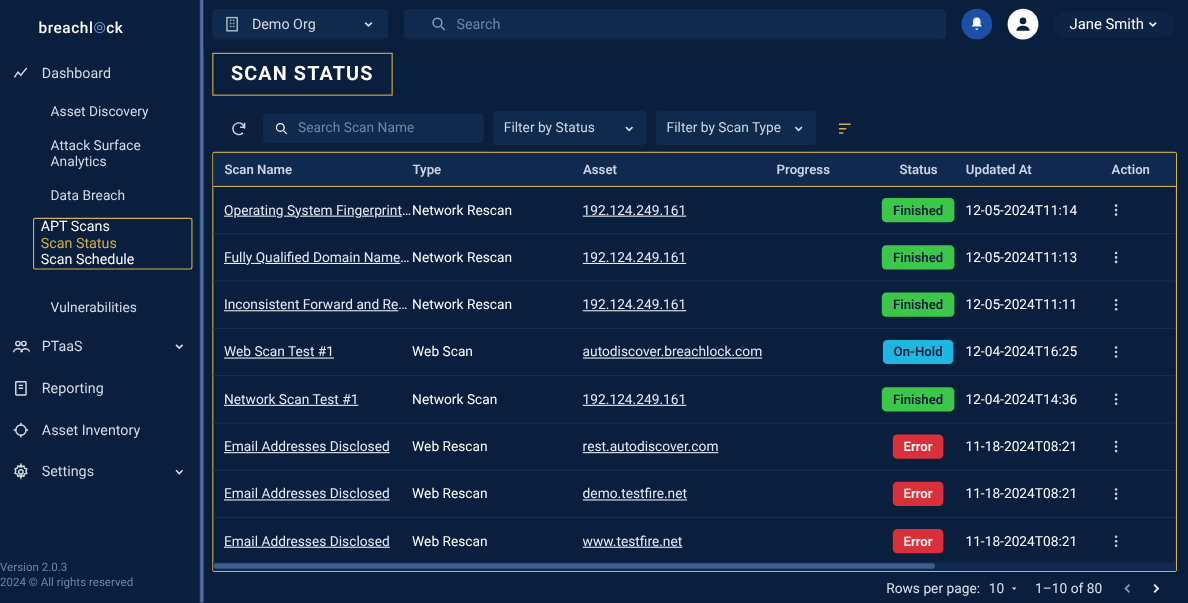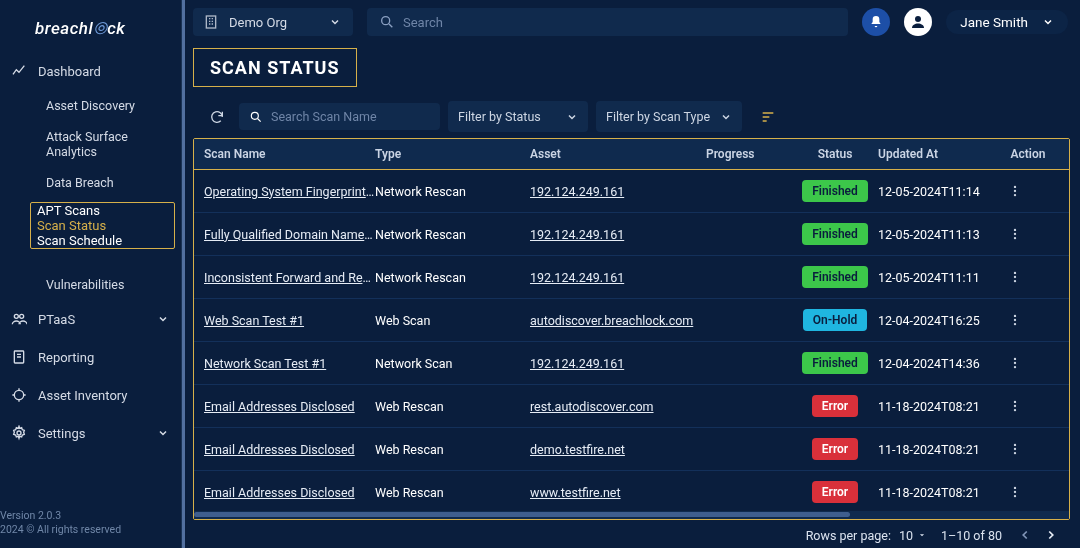--- a/index.html
+++ b/index.html
@@ -1,20 +1,20 @@
 <!DOCTYPE html>
 <html><head>
   <meta charset="utf-8">
   <style>
     * { margin: 0; padding: 0; box-sizing: border-box; font-family: -apple-system, BlinkMacSystemFont, "Segoe UI", Roboto, sans-serif; }
     body { background: #0a1e3d; color: #fff; width: 1080px; height: 548px; overflow: hidden; display: flex; font-size: 13px; }
 
     
     .sidebar { width: 182px; background: #0a1e3d; display: flex; flex-direction: column; border-right: 1px solid #1a3355; }
-    .logo { padding: 18px 0 14px 35px; font-size: 17px; font-weight: 500; color: #fff; letter-spacing: 0.5px; font-style: italic; }
+    .logo { padding: 18px 0 14px 35px; font-size: 14px; font-weight: 500; color: #fff; letter-spacing: 0.5px; }
     .logo .lo-o { color: #6d98d6; }
     .nav { flex: 1; overflow-y: auto; }
     .nav-item { display: flex; align-items: center; padding: 10px 12px 10px 10px; gap: 10px; cursor: pointer; font-size: 13px; color: #d5dbe6; }
     .nav-item.active { color: #d6b04a; }
     .nav-item .ni-icon { width: 18px; height: 18px; display: inline-flex; align-items: center; justify-content: center; flex-shrink: 0; }
     .nav-item .ni-icon.accent { color: #d6b04a; }
     .nav-item .ni-label { flex: 1; }
     .nav-item .chevron { color: #d5dbe6; }
     .nav-sub { padding-left: 36px; display: flex; flex-direction: column; }
     .nav-sub .nav-sub-item { padding: 8px 10px; cursor: pointer; font-size: 12.5px; color: #d5dbe6; }
@@ -25,28 +25,28 @@
     .right-scroll-indicator { width: 3px; background: #5270a0; }
 
     
     .main { flex: 1; display: flex; flex-direction: column; min-width: 0; }
 
     
     .topbar { display: flex; align-items: center; gap: 14px; padding: 8px 12px 8px 8px; background: #0a1e3d; }
     .org-select { display: flex; align-items: center; gap: 10px; background: #102a4d; border-radius: 4px; padding: 6px 12px 6px 10px; color: #d5dbe6; min-width: 160px; cursor: pointer; }
     .org-select .oi-icon { opacity: 0.8; }
     .org-select .oi-label { flex: 1; font-size: 13px; }
-    .topsearch { flex: 1; display: flex; align-items: center; background: #102a4d; border-radius: 4px; padding: 6px 12px; gap: 8px; }
+    .topsearch { flex: 1; display: flex; align-items: center; background: #102a4d; border-radius: 4px; padding: 6px 24px; gap: 8px; }
     .topsearch input { flex: 1; background: transparent; border: none; outline: none; color: #cdd6e3; font-size: 13px; }
     .topsearch input::placeholder { color: #6f85a7; }
     .topsearch .si-icon { color: #8ba0c2; }
     .icon-circle { width: 28px; height: 28px; border-radius: 50%; display: inline-flex; align-items: center; justify-content: center; cursor: pointer; }
     .bell-wrap { background: #1d4fa7; color: #fff; }
     .avatar-wrap { background: #fff; color: #0a1e3d; }
-    .user-pill { display: flex; align-items: center; gap: 14px; background: #0c2446; border-radius: 20px; padding: 4px 14px 4px 14px; cursor: pointer; }
+    .user-pill { display: flex; align-items: center; gap: 2px; background: #0c2446; border-radius: 20px; padding: 4px 14px 4px 14px; cursor: pointer; }
     .user-pill span { font-size: 13.5px; }
 
     
     .content { flex: 1; padding: 4px 10px 4px 8px; display: flex; flex-direction: column; min-height: 0; }
     .page-title-box { display: inline-block; border: 1px solid #d6b04a; padding: 8px 16px; margin-bottom: 10px; width: fit-content; }
     .page-title { font-size: 18px; font-weight: 700; letter-spacing: 1px; }
 
     
     .filter-bar { display: flex; align-items: center; gap: 8px; padding: 4px 6px 6px 10px; }
     .fb-btn { background: #102a4d; border-radius: 4px; padding: 8px 10px; display: flex; align-items: center; gap: 10px; color: #cdd6e3; cursor: pointer; font-size: 12.5px; }

